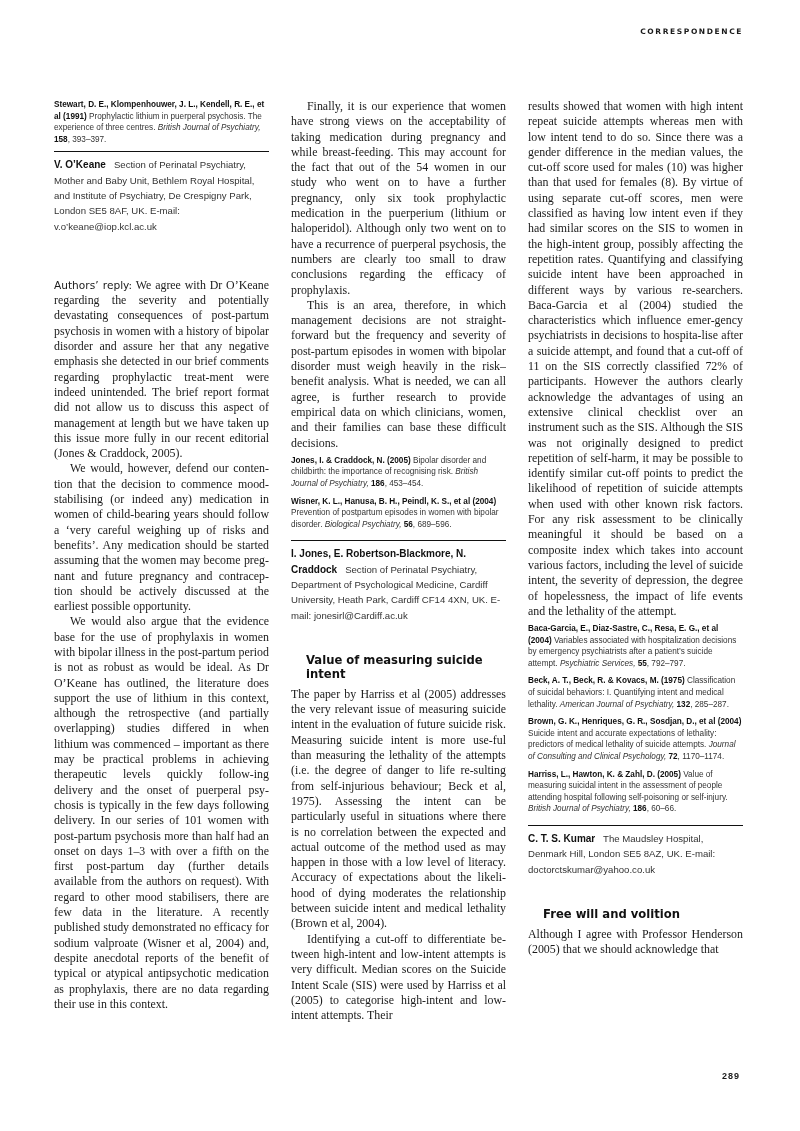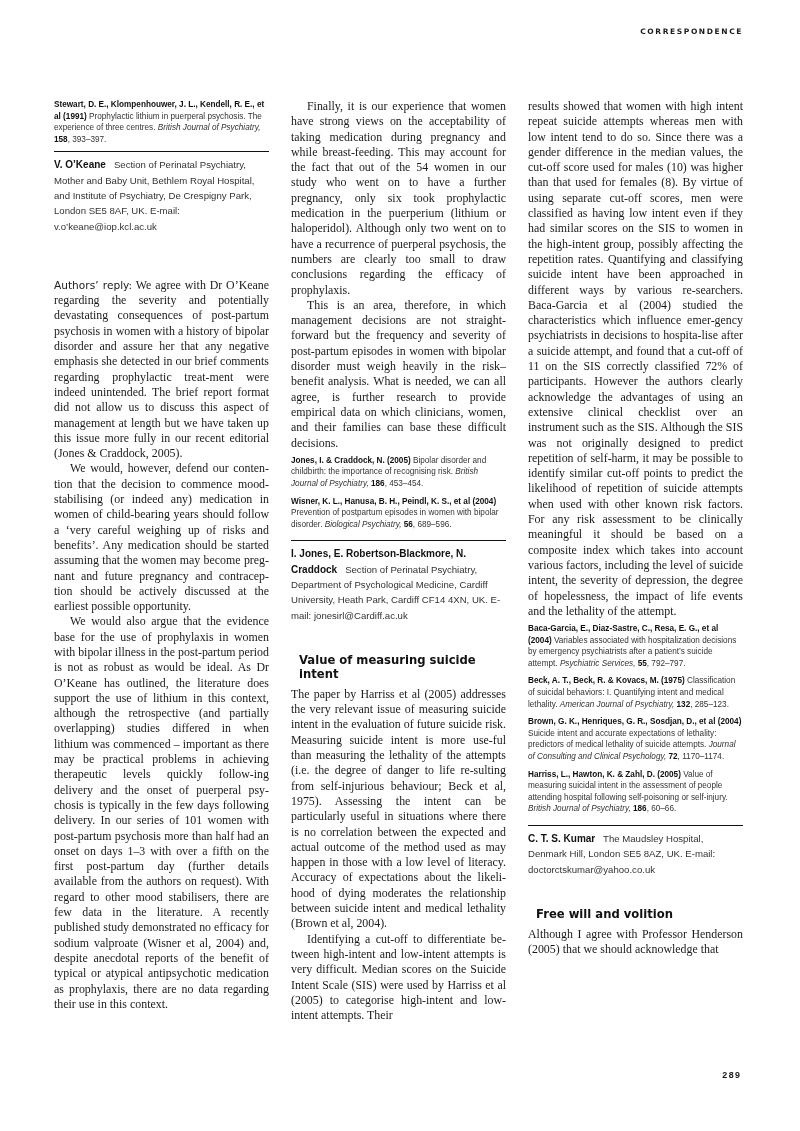--- a/index.html
+++ b/index.html
@@ -1,29 +1,29 @@
 <!DOCTYPE html>
 <html><head>
 <meta charset="utf-8">
 <style>
   html, body { margin: 0; padding: 0; background: #ffffff; }
   body { width: 800px; height: 1131px; position: relative; overflow: hidden; color: #1a1a1a; }
   .header { position: absolute; top: 27px; right: 57px; font-family: "DejaVu Sans", sans-serif; font-weight: bold; font-size: 7.5px; letter-spacing: 1.6px; }
-  .page-num { position: absolute; top: 1071px; left: 722px; font-family: Liberation Mono, monospace; font-weight: bold; font-size: 9px; letter-spacing: 1px; }
+  .page-num { position: absolute; top: 1071px; left: 722px; font-family: Liberation Sans, sans-serif; font-weight: bold; font-size: 9px; letter-spacing: 1px; }
   .col { position: absolute; top: 99px; width: 215px; }
   .col1 { left: 54px; }
   .col2 { left: 291px; }
   .col3 { left: 528px; }
   .body-text { font-family: "Liberation Serif", serif; font-size: 11.9px; line-height: 15.3px; text-align: justify; hyphens: manual; margin: 0; }
   .body-text.indent { text-indent: 16px; }
   .ref { font-family: "Liberation Sans", sans-serif; font-size: 8.2px; line-height: 11.6px; color: #333; margin: 0 0 6px 0; }
   .ref b { color: #111; }
   .addr { font-family: "Liberation Sans", sans-serif; font-size: 9.6px; line-height: 15.3px; color: #333; border-top: 1.2px solid #111; padding-top: 5px; margin: 0; }
   .addr b { color: #111; font-size: 10px; }
-  .heading { font-family: "DejaVu Sans", sans-serif; font-weight: bold; font-size: 11.6px; margin: 0 0 6px 8px; color: #111; }
+  .heading { font-family: "DejaVu Sans", sans-serif; font-weight: bold; font-size: 11.6px; margin: 0 0 6px 15px; color: #111; }
   .lead { font-family: "DejaVu Sans", sans-serif; font-weight: normal; font-size: 10.6px; }
 </style>
 </head>
 <body>
 
 <div class="header">CORRESPONDENCE</div>
 
 <div class="col col1">
   <p class="ref">
     <b>Stewart, D. E., Klompenhouwer, J. L., Kendell, R. E., et al (1991)</b>
@@ -72,21 +72,21 @@
   <p class="ref" style="margin-top:4px;">
     <b>Baca-Garcia, E., Diaz-Sastre, C., Resa, E. G., et al (2004)</b>
     <span>Variables associated with hospitalization decisions by emergency psychiatrists after a patient’s suicide attempt.</span>
     <i>Psychiatric Services,</i>
     <b>55</b><span>, 792–797.</span>
   </p>
   <p class="ref">
     <b>Beck, A. T., Beck, R. &amp; Kovacs, M. (1975)</b>
     <span>Classification of suicidal behaviors: I. Quantifying intent and medical lethality.</span>
     <i>American Journal of Psychiatry,</i>
-    <b>132</b><span>, 285–123.</span>
+    <b>132</b><span>, 285–287.</span>
   </p>
   <p class="ref">
     <b>Brown, G. K., Henriques, G. R., Sosdjan, D., et al (2004)</b>
     <span>Suicide intent and accurate expectations of lethality: predictors of medical lethality of suicide attempts.</span>
     <i>Journal of Consulting and Clinical Psychology,</i>
     <b>72</b><span>, 1170–1174.</span>
   </p>
   <p class="ref">
     <b>Harriss, L., Hawton, K. &amp; Zahl, D. (2005)</b>
     <span>Value of measuring suicidal intent in the assessment of people attending hospital following self-poisoning or self-injury.</span>

